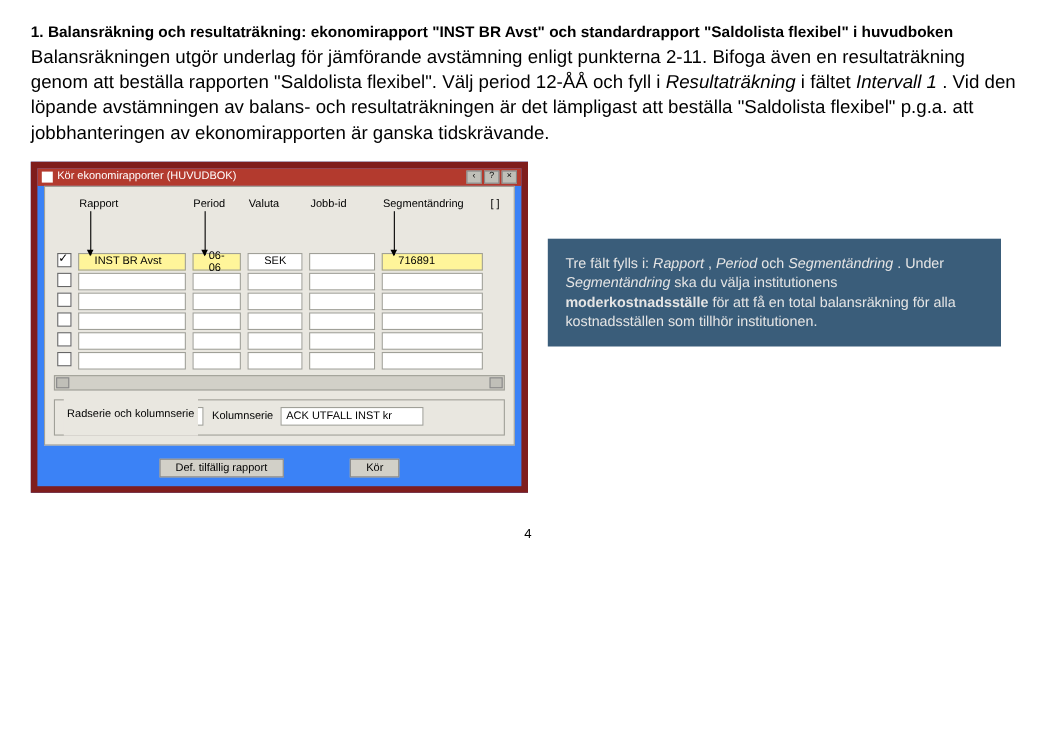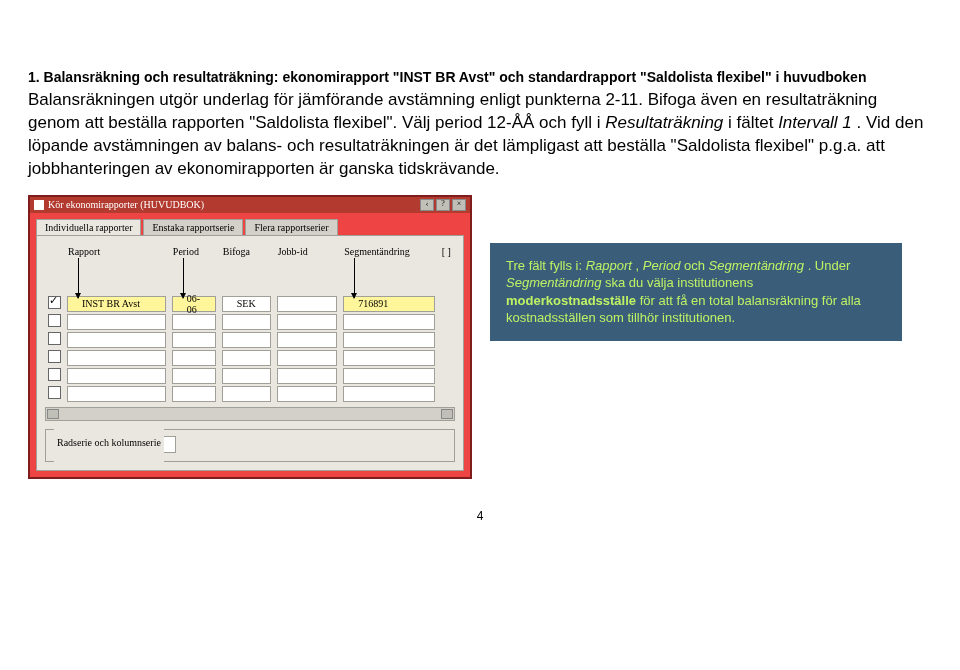--- a/index.html
+++ b/index.html
@@ -9,41 +9,40 @@
     margin: 0;
     padding: 20px 28px;
     width: 960px;
     box-sizing: border-box;
     background: #fff;
   }
   .heading {
     font-weight: bold;
     font-size: 14px;
     line-height: 1.35;
-    margin-top: 48px;
   }
   .paragraph {
     font-size: 17px;
     line-height: 1.35;
     margin-top: 2px;
   }
   .italic { font-style: italic; }
   .content-row {
     display: flex;
     align-items: flex-start;
     margin-top: 14px;
     gap: 18px;
   }
   
   .dialog {
     width: 440px;
-    border: 2px solid #7f1d1d;
-    background: #ef4444;
+    border: 6px solid #7f1d1d;
+    background: #3b82f6;
     font-size: 10px;
-    font-family: Liberation Serif, serif;
+    font-family: Liberation Sans, sans-serif;
     color: #000;
   }
   .titlebar {
     background: #b33a2e;
     color: #fff;
     display: flex;
     align-items: center;
     justify-content: space-between;
     height: 16px;
     padding: 0 4px;
@@ -149,26 +148,26 @@
     display:flex; justify-content:center; gap:60px;
     padding: 6px 0 8px 0;
   }
   .dlg-btn {
     background:#d2d0c8; border:1px solid #888; padding:2px 14px; font-size:10px;
   }
 
   
   .callout {
     background:#3a5d7a;
-    color:#bef264;
+    color:#e5e5e5;
     width: 380px;
     padding: 14px 16px;
     font-size:13px;
     line-height:1.35;
-    margin-top: 48px;
+    margin-top: 70px;
   }
   .callout .ital { font-style: italic; }
   .callout .bold { font-weight: bold; }
   .page-no {
     text-align:center; margin-top:30px; font-size:12px;
   }
 </style>
 </head>
 <body>
 
@@ -190,43 +189,38 @@
         <span class="title-x"></span>
         <span>Kör ekonomirapporter (HUVUDBOK)</span>
       </div>
       <div class="titlebar-right">
         <span class="win-btn">‹</span>
         <span class="win-btn">?</span>
         <span class="win-btn">×</span>
       </div>
     </div>
 
-    <div class="tabs">
-      <div class="tab active">Individuella rapporter</div>
-      <div class="tab">Enstaka rapportserie</div>
-      <div class="tab">Flera rapportserier</div>
-    </div>
 
     <div class="panel">
       <table class="grid">
         <colgroup>
           <col style="width:18px">
           <col style="width:110px">
           <col style="width:50px">
           <col style="width:50px">
           <col style="width:70px">
           <col style="width:100px">
           <col style="width:18px">
         </colgroup>
         <tbody>
             <tr>
           <th></th>
           <th><span>Rapport</span><span class="arrow-down"></span></th>
           <th><span>Period</span><span class="arrow-down"></span></th>
-          <th>Bifoga</th>
+          <th>Valuta</th>
           <th>Jobb-id</th>
           <th><span>Segmentändring</span><span class="arrow-down"></span></th>
           <th>[ ]</th>
         </tr>
         <tr class="row-spacer">
               <td colspan="7"></td>
             </tr>
         <tr class="row-spacer">
               <td colspan="7"></td>
             </tr>
@@ -351,24 +345,32 @@
         <span class="scroll-btn"></span>
       </div>
 
       <div class="subgroup">
         <div class="subgroup-title">Radserie och kolumnserie</div>
         <div class="subfields">
           <div>
             <label>Radserie</label>
             <span class="txt" style="width:70px">BR spec</span>
           </div>
+          <div>
+            <label>Kolumnserie</label>
+            <span class="txt" style="width:120px">ACK UTFALL INST kr</span>
+          </div>
         </div>
       </div>
     </div>
 
+    <div class="dlg-buttons">
+      <div class="dlg-btn">Def. tilfällig rapport</div>
+      <div class="dlg-btn">Kör</div>
+    </div>
   </div>
 
   <div class="callout">
     <span>Tre fält fylls i: </span>
     <span class="ital">Rapport</span>
     <span>, </span>
     <span class="ital">Period</span>
     <span> och </span>
     <span class="ital">Segmentändring</span>
     <span>. Under </span>

